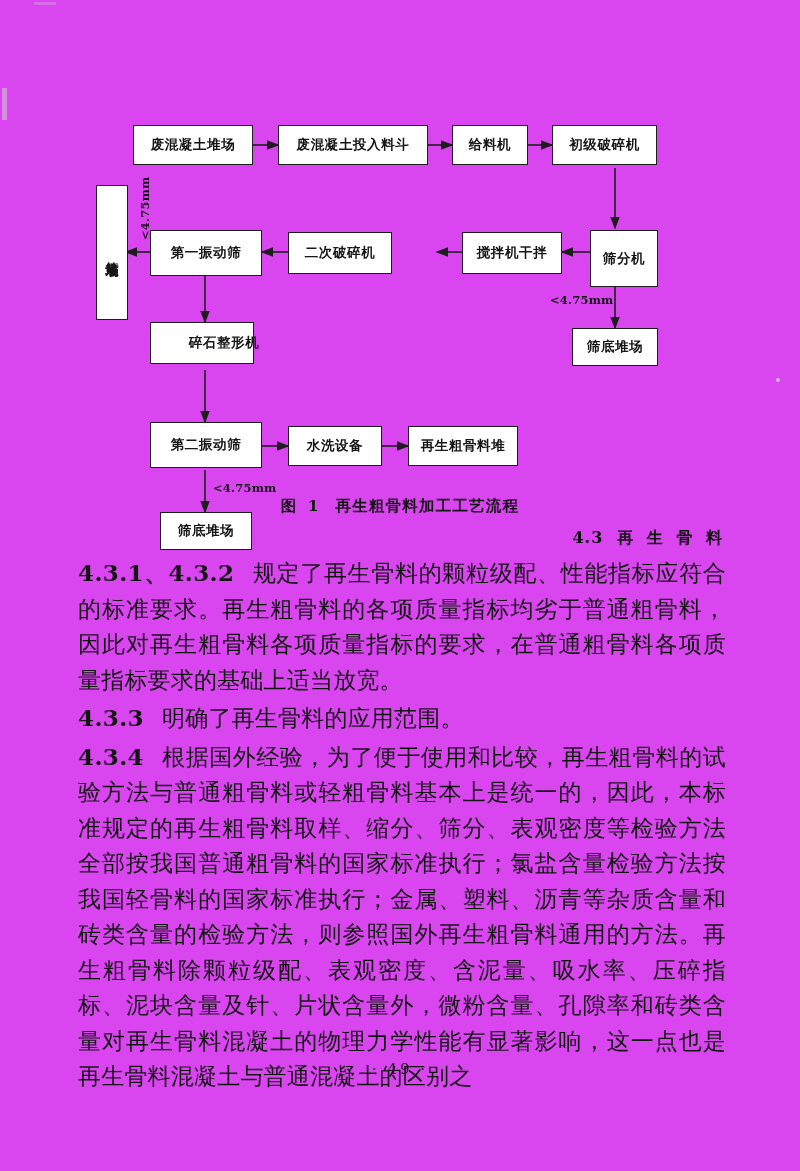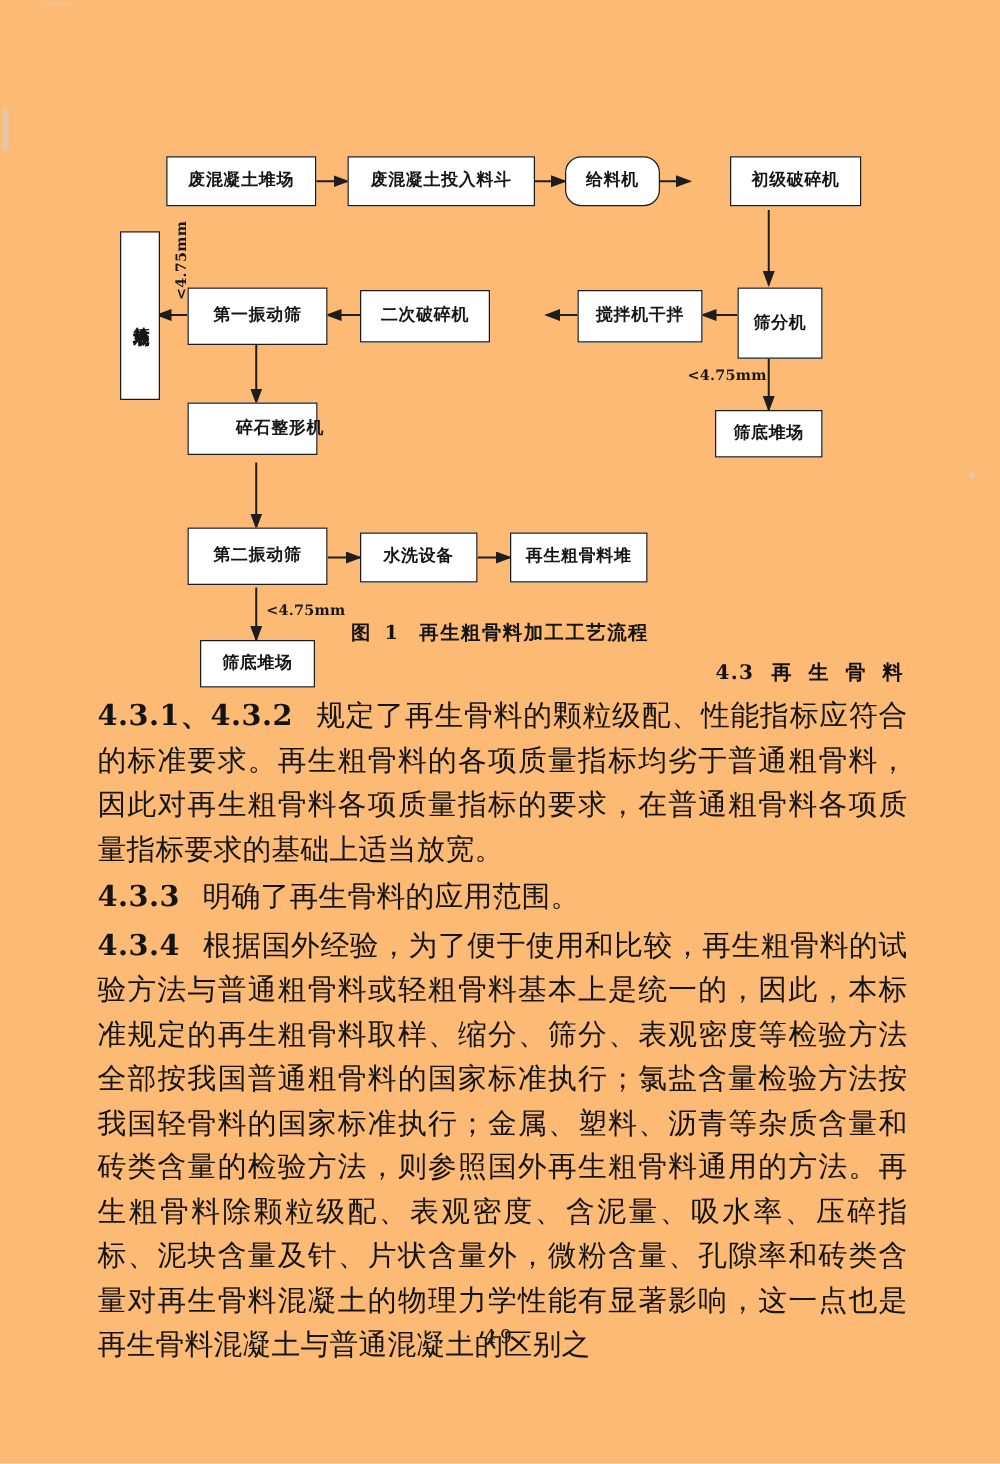--- a/index.html
+++ b/index.html
@@ -13,21 +13,21 @@
     position: relative;
     font-family: "DejaVu Serif", "Liberation Serif", serif;
     color: #1a1a1a;
     overflow: hidden;
   }
 
   
   #page {
     position: absolute;
     inset: 0;
-    background: #fdba74;
+    background: #d946ef;
     text-decoration: underline;
   }
 
   
   .speckle {
     position: absolute;
     background: #cfcfcf;
     opacity: .55;
   }
 
@@ -209,25 +209,25 @@
       </svg>
 
       <div class="node" style="left:23px;top:25px;width:120px;height:40px;">
         <span>废混凝土堆场</span>
       </div>
 
       <div class="node" style="left:168px;top:25px;width:150px;height:40px;">
         <span>废混凝土投入料斗</span>
       </div>
 
-      <div class="node" style="left:342px;top:25px;width:76px;height:40px;border-radius:13px;">
+      <div class="node" style="left:342px;top:25px;width:76px;height:40px;">
         <span>给料机</span>
       </div>
 
-      <div class="node" style="left:442px;top:25px;width:105px;height:40px;margin-left:32px;">
+      <div class="node" style="left:442px;top:25px;width:105px;height:40px;">
         <span>初级破碎机</span>
       </div>
 
       <div class="node vert" style="left:-14px;top:85px;width:32px;height:135px;">
         <span>筛底堆场</span>
       </div>
 
       <div class="node" style="left:40px;top:130px;width:112px;height:46px;">
         <span>第一振动筛</span>
       </div>

